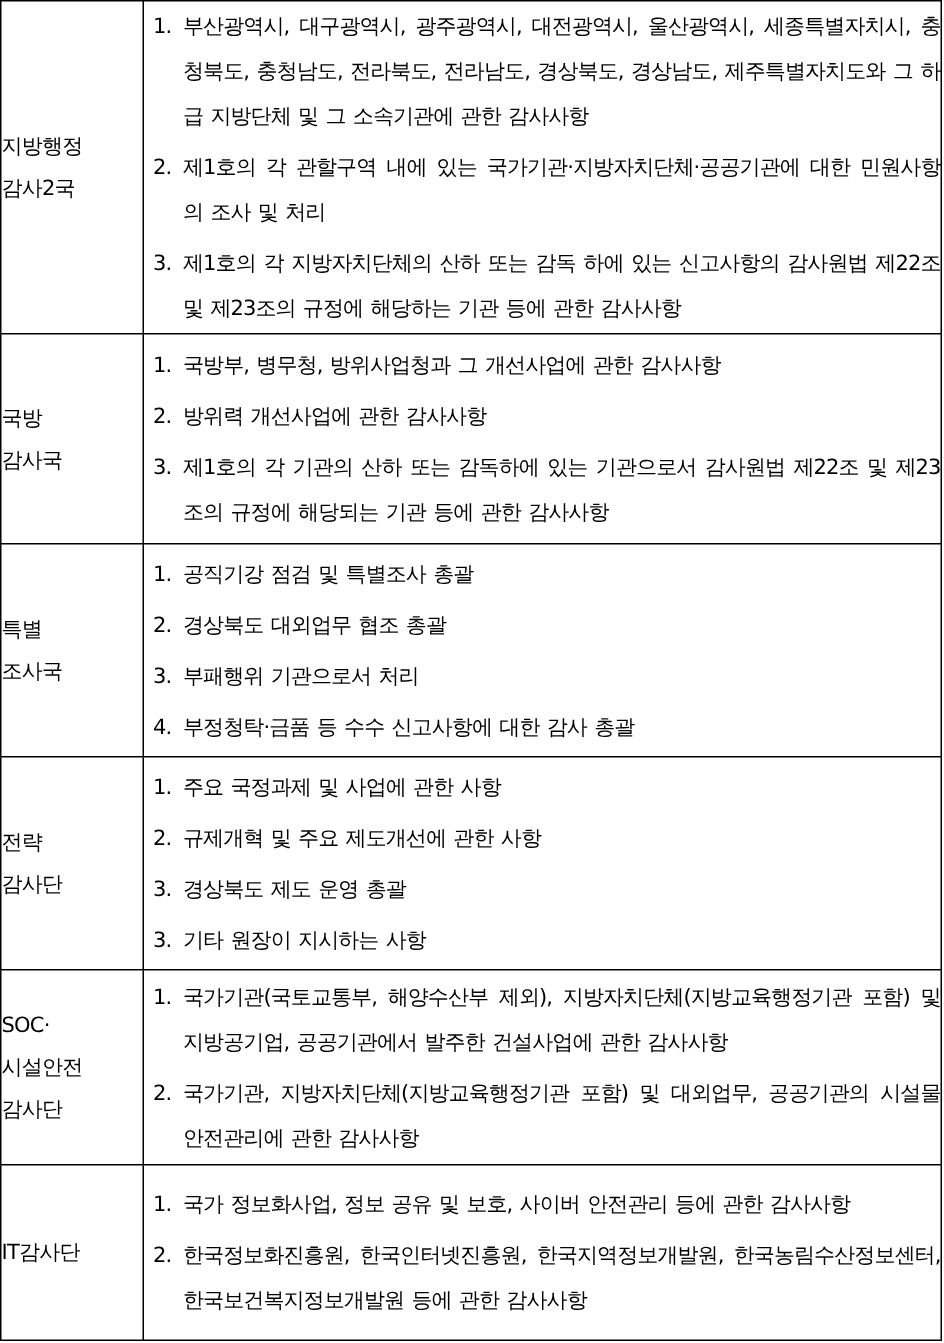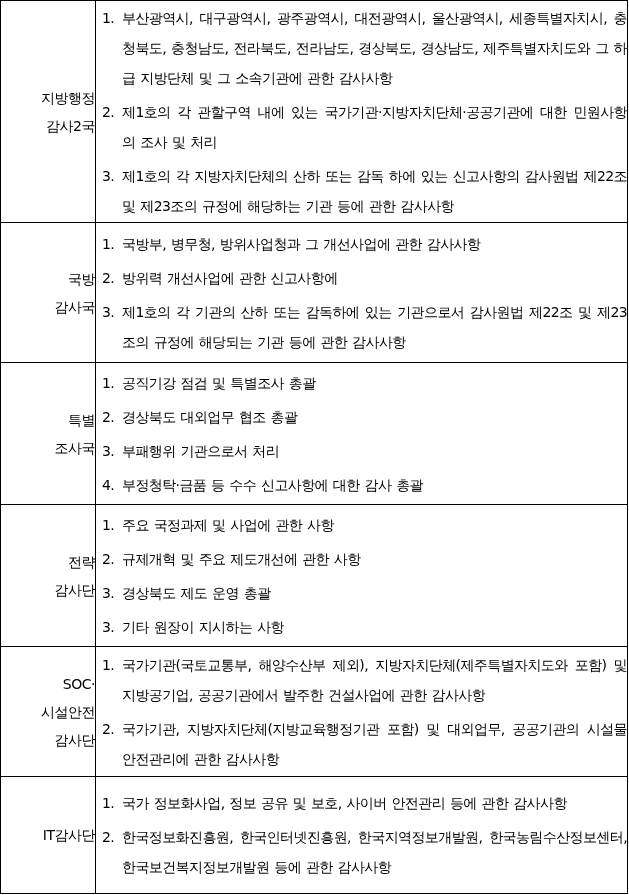--- a/index.html
+++ b/index.html
@@ -1,19 +1,19 @@
 <!DOCTYPE html>
 <html><head>
 <meta charset="utf-8">
 <style>
   html, body { margin: 0; padding: 0; background: #ffffff; }
   body { width: 629px; height: 895px; overflow: hidden; font-family: "DejaVu Sans", sans-serif; color: #000; }
   table.doc { border-collapse: collapse; width: 628px; table-layout: fixed; margin: 0; }
   table.doc td { border: 1.5px solid #000; padding: 0; vertical-align: middle; }
-  td.dept { width: 94px; text-align: right; font-size: 14px; line-height: 28px; letter-spacing: -0.5px; }
+  td.dept { width: 94px; text-align: left; font-size: 14px; line-height: 28px; letter-spacing: -0.5px; }
   td.duties { padding: 6px 6px 6px 6px; }
   .item { display: flex; font-size: 14px; line-height: 30px; letter-spacing: -0.6px; word-spacing: 1px; }
   .item .num { flex: 0 0 auto; width: 20px; padding-left: 6px; }
   .item .txt { flex: 1 1 auto; text-align: justify; text-align-last: left; }
   .item.gap { margin-top: 4px; }
   .dept-line { display: block; }
 </style>
 </head>
 <body>
 
@@ -44,21 +44,21 @@
           <span class="dept-line">국방</span>
           <span class="dept-line">감사국</span>
         </td>
         <td class="duties">
           <div class="item">
             <span class="num">1.</span>
             <span class="txt">국방부, 병무청, 방위사업청과 그 개선사업에 관한 감사사항</span>
           </div>
           <div class="item gap">
             <span class="num">2.</span>
-            <span class="txt">방위력 개선사업에 관한 신고사항에</span>
+            <span class="txt">방위력 개선사업에 관한 감사사항</span>
           </div>
           <div class="item gap">
             <span class="num">3.</span>
             <span class="txt">제1호의 각 기관의 산하 또는 감독하에 있는 기관으로서 감사원법 제22조 및 제23조의 규정에 해당되는 기관 등에 관한 감사사항</span>
           </div>
         </td>
       </tr>
       <tr style="height: 142px;">
         <td class="dept">
           <span class="dept-line">특별</span>
@@ -109,21 +109,21 @@
       </tr>
       <tr style="height: 130px;">
         <td class="dept">
           <span class="dept-line">SOC·</span>
           <span class="dept-line">시설안전</span>
           <span class="dept-line">감사단</span>
         </td>
         <td class="duties">
           <div class="item">
             <span class="num">1.</span>
-            <span class="txt">국가기관(국토교통부, 해양수산부 제외), 지방자치단체(제주특별자치도와 포함) 및 지방공기업, 공공기관에서 발주한 건설사업에 관한 감사사항</span>
+            <span class="txt">국가기관(국토교통부, 해양수산부 제외), 지방자치단체(지방교육행정기관 포함) 및 지방공기업, 공공기관에서 발주한 건설사업에 관한 감사사항</span>
           </div>
           <div class="item gap">
             <span class="num">2.</span>
             <span class="txt">국가기관, 지방자치단체(지방교육행정기관 포함) 및 대외업무, 공공기관의 시설물 안전관리에 관한 감사사항</span>
           </div>
         </td>
       </tr>
       <tr style="height: 117px;">
         <td class="dept">
           <span class="dept-line">IT감사단</span>

